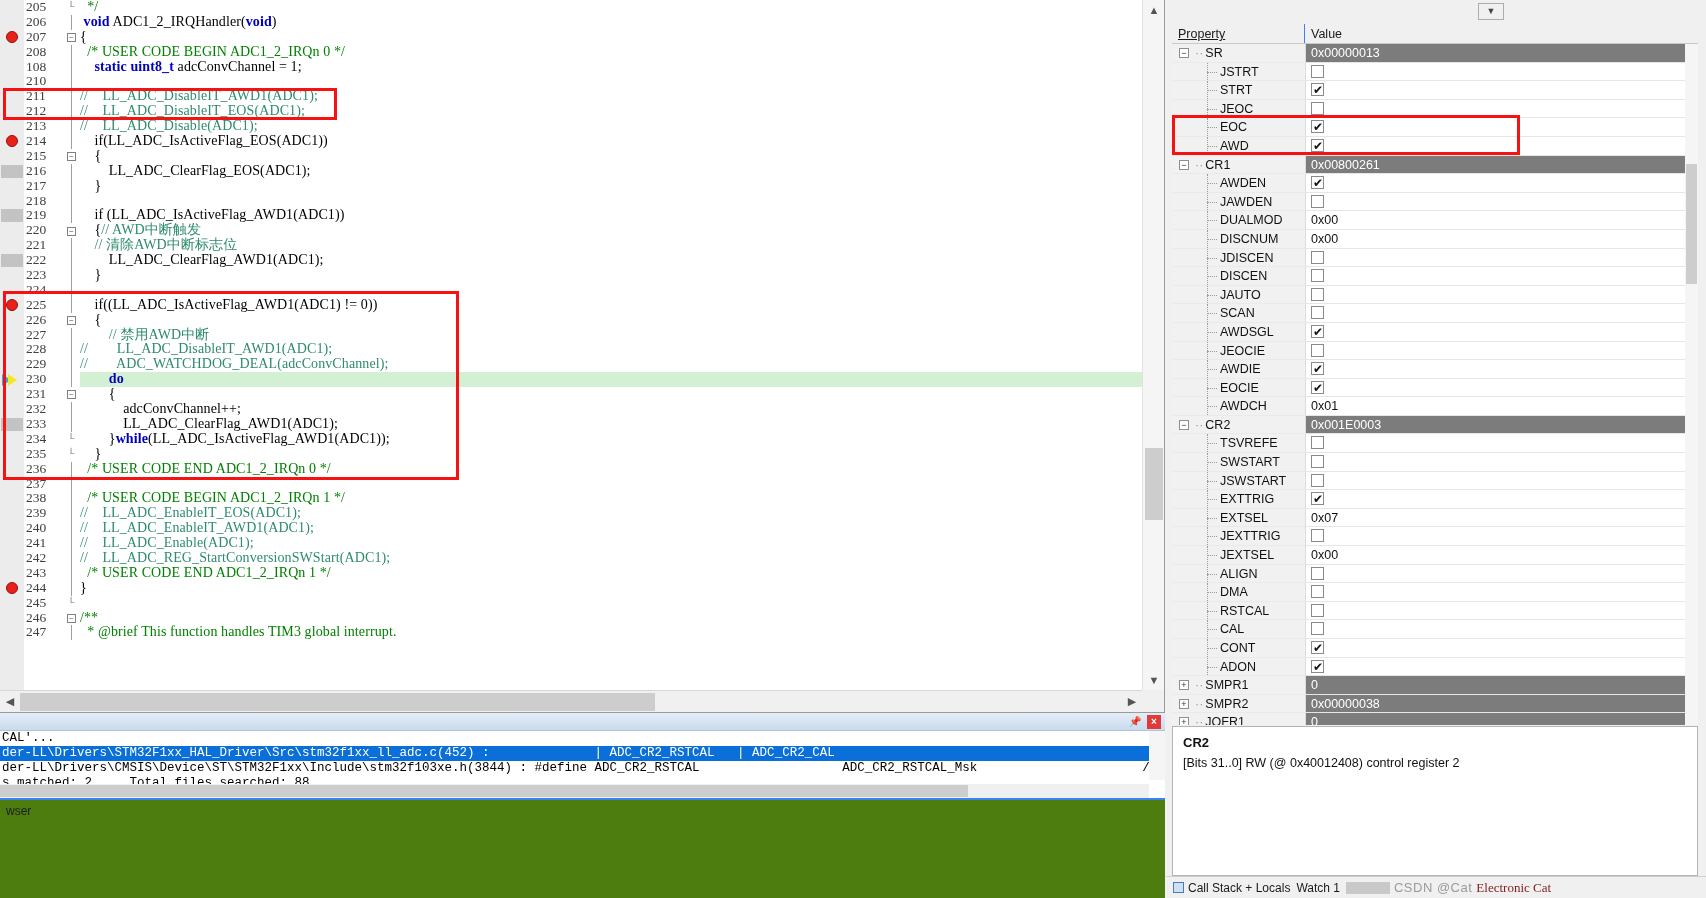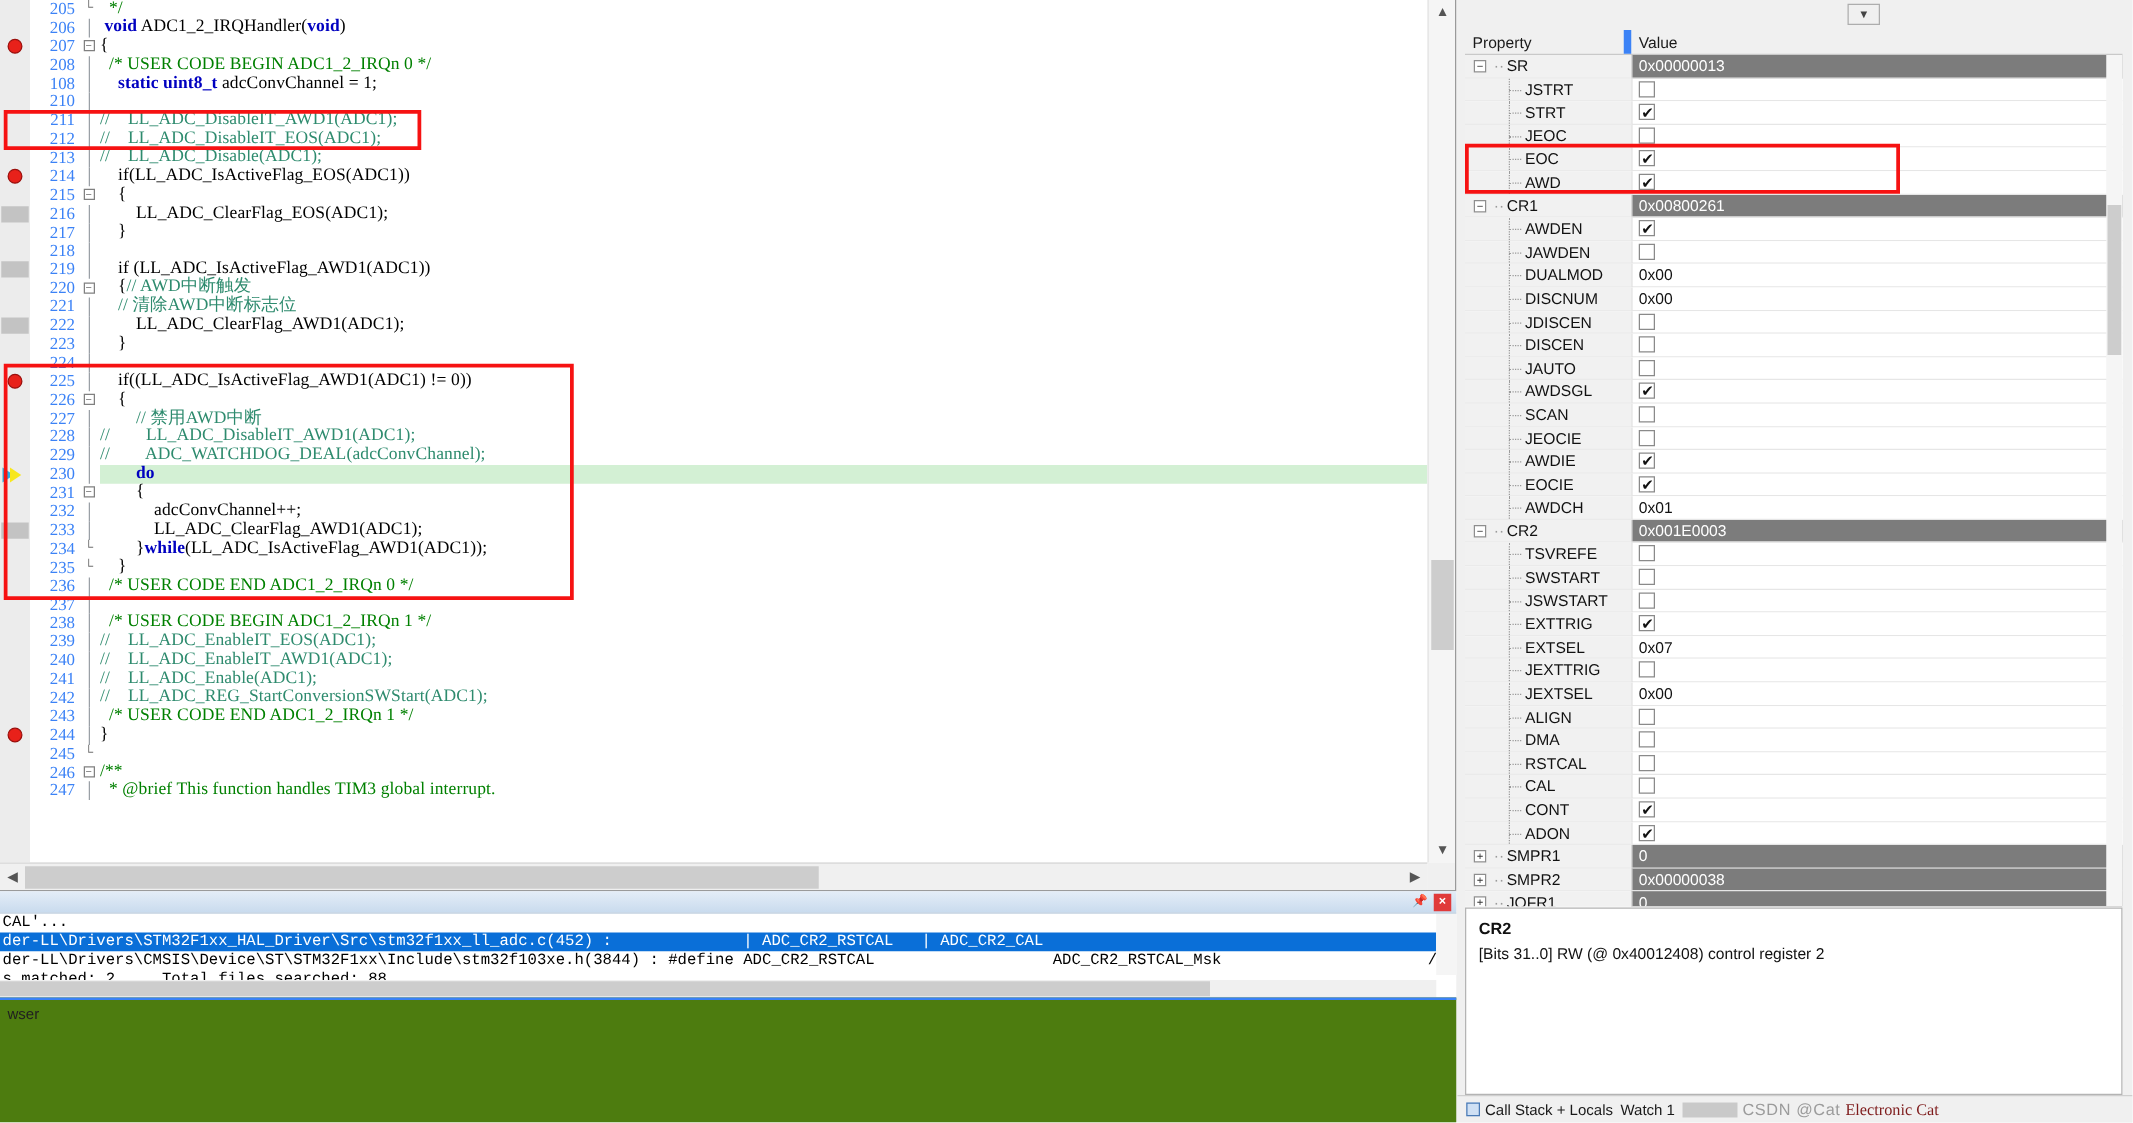--- a/index.html
+++ b/index.html
@@ -50,21 +50,21 @@
     border-left: 9px solid #23b0e8;
   }
   .pc-arrow::after {
     content: ""; position: absolute; left: 7px; top: 1px;
     width: 0; height: 0;
     border-top: 6px solid transparent; border-bottom: 6px solid transparent;
     border-left: 9px solid #f7e71d;
   }
   .lineno {
     position: absolute; left: 26px; top: 0; width: 34px;
-    text-align: right; color: #3b82f6;
+    color: #404040;
     font-family: "Liberation Serif", serif; font-size: 13.5px;
   }
   .foldcol {
     position: absolute; left: 64px; top: 0; width: 14px; height: 14.9px;
     color: #707070; font-size: 10px; text-align: center;
   }
   .fold-box {
     display: inline-block; width: 9px; height: 9px;
     border: 1px solid #808080; line-height: 7px; font-size: 9px;
     text-align: center; color: #333; background: #fff; vertical-align: middle;
@@ -158,21 +158,21 @@
   .combo-btn {
     width: 26px; height: 17px; background:#f0f0f0; border:1px solid #adadad;
     display:flex; align-items:center; justify-content:center; color:#444; font-size:9px;
     margin-left: 110px;
   }
   #rp-header {
     position:absolute; left:6px; top:24px; right:8px; height:20px;
     background:#f0f0f0; border-bottom:1px solid #c9c9c9;
     display:flex; font-size:12.5px; color:#1a1a1a;
   }
-  #rp-header .col-prop { width: 133px; padding-left: 6px; line-height:20px; border-right:6px solid #3b82f6; }
+  #rp-header .col-prop { width: 133px; padding-left: 6px; line-height:20px; border-right:1px solid #3b82f6;text-decoration:underline; }
   #rp-header .col-val  { flex:1; padding-left: 6px; line-height:20px; }
   #rp-tree {
     position:absolute; left:6px; top:44px; right:8px; bottom:173px;
     overflow:hidden; background:#ffffff;
   }
   .treerow { display:flex; height:18.6px; font-size:12.5px; }
   .tr-prop {
     width: 133px; position:relative; line-height:18.6px; color:#111;
     background:#f1f1f1; border-bottom:1px solid #eaeaea;
   }
@@ -434,31 +434,31 @@
             <span class="tree-vline"></span>
             <span class="tree-dash"></span>
             <span class="leaf-label">JAUTO</span>
           </div>
           <div class="tr-val"><span class="chk"></span></div>
         </div>
         <div class="treerow">
           <div class="tr-prop">
             <span class="tree-vline"></span>
             <span class="tree-dash"></span>
+            <span class="leaf-label">SCAN</span>
+          </div>
+          <div class="tr-val"><span class="chk"></span></div>
+        </div>
+        <div class="treerow">
+          <div class="tr-prop">
+            <span class="tree-vline"></span>
+            <span class="tree-dash"></span>
             <span class="leaf-label">AWDSGL</span>
           </div>
           <div class="tr-val"><span class="chk on"></span></div>
-        </div>
-        <div class="treerow">
-          <div class="tr-prop">
-            <span class="tree-vline"></span>
-            <span class="tree-dash"></span>
-            <span class="leaf-label">SCAN</span>
-          </div>
-          <div class="tr-val"><span class="chk"></span></div>
         </div>
         <div class="treerow">
           <div class="tr-prop">
             <span class="tree-vline"></span>
             <span class="tree-dash"></span>
             <span class="leaf-label">JEOCIE</span>
           </div>
           <div class="tr-val"><span class="chk"></span></div>
         </div>
         <div class="treerow">

